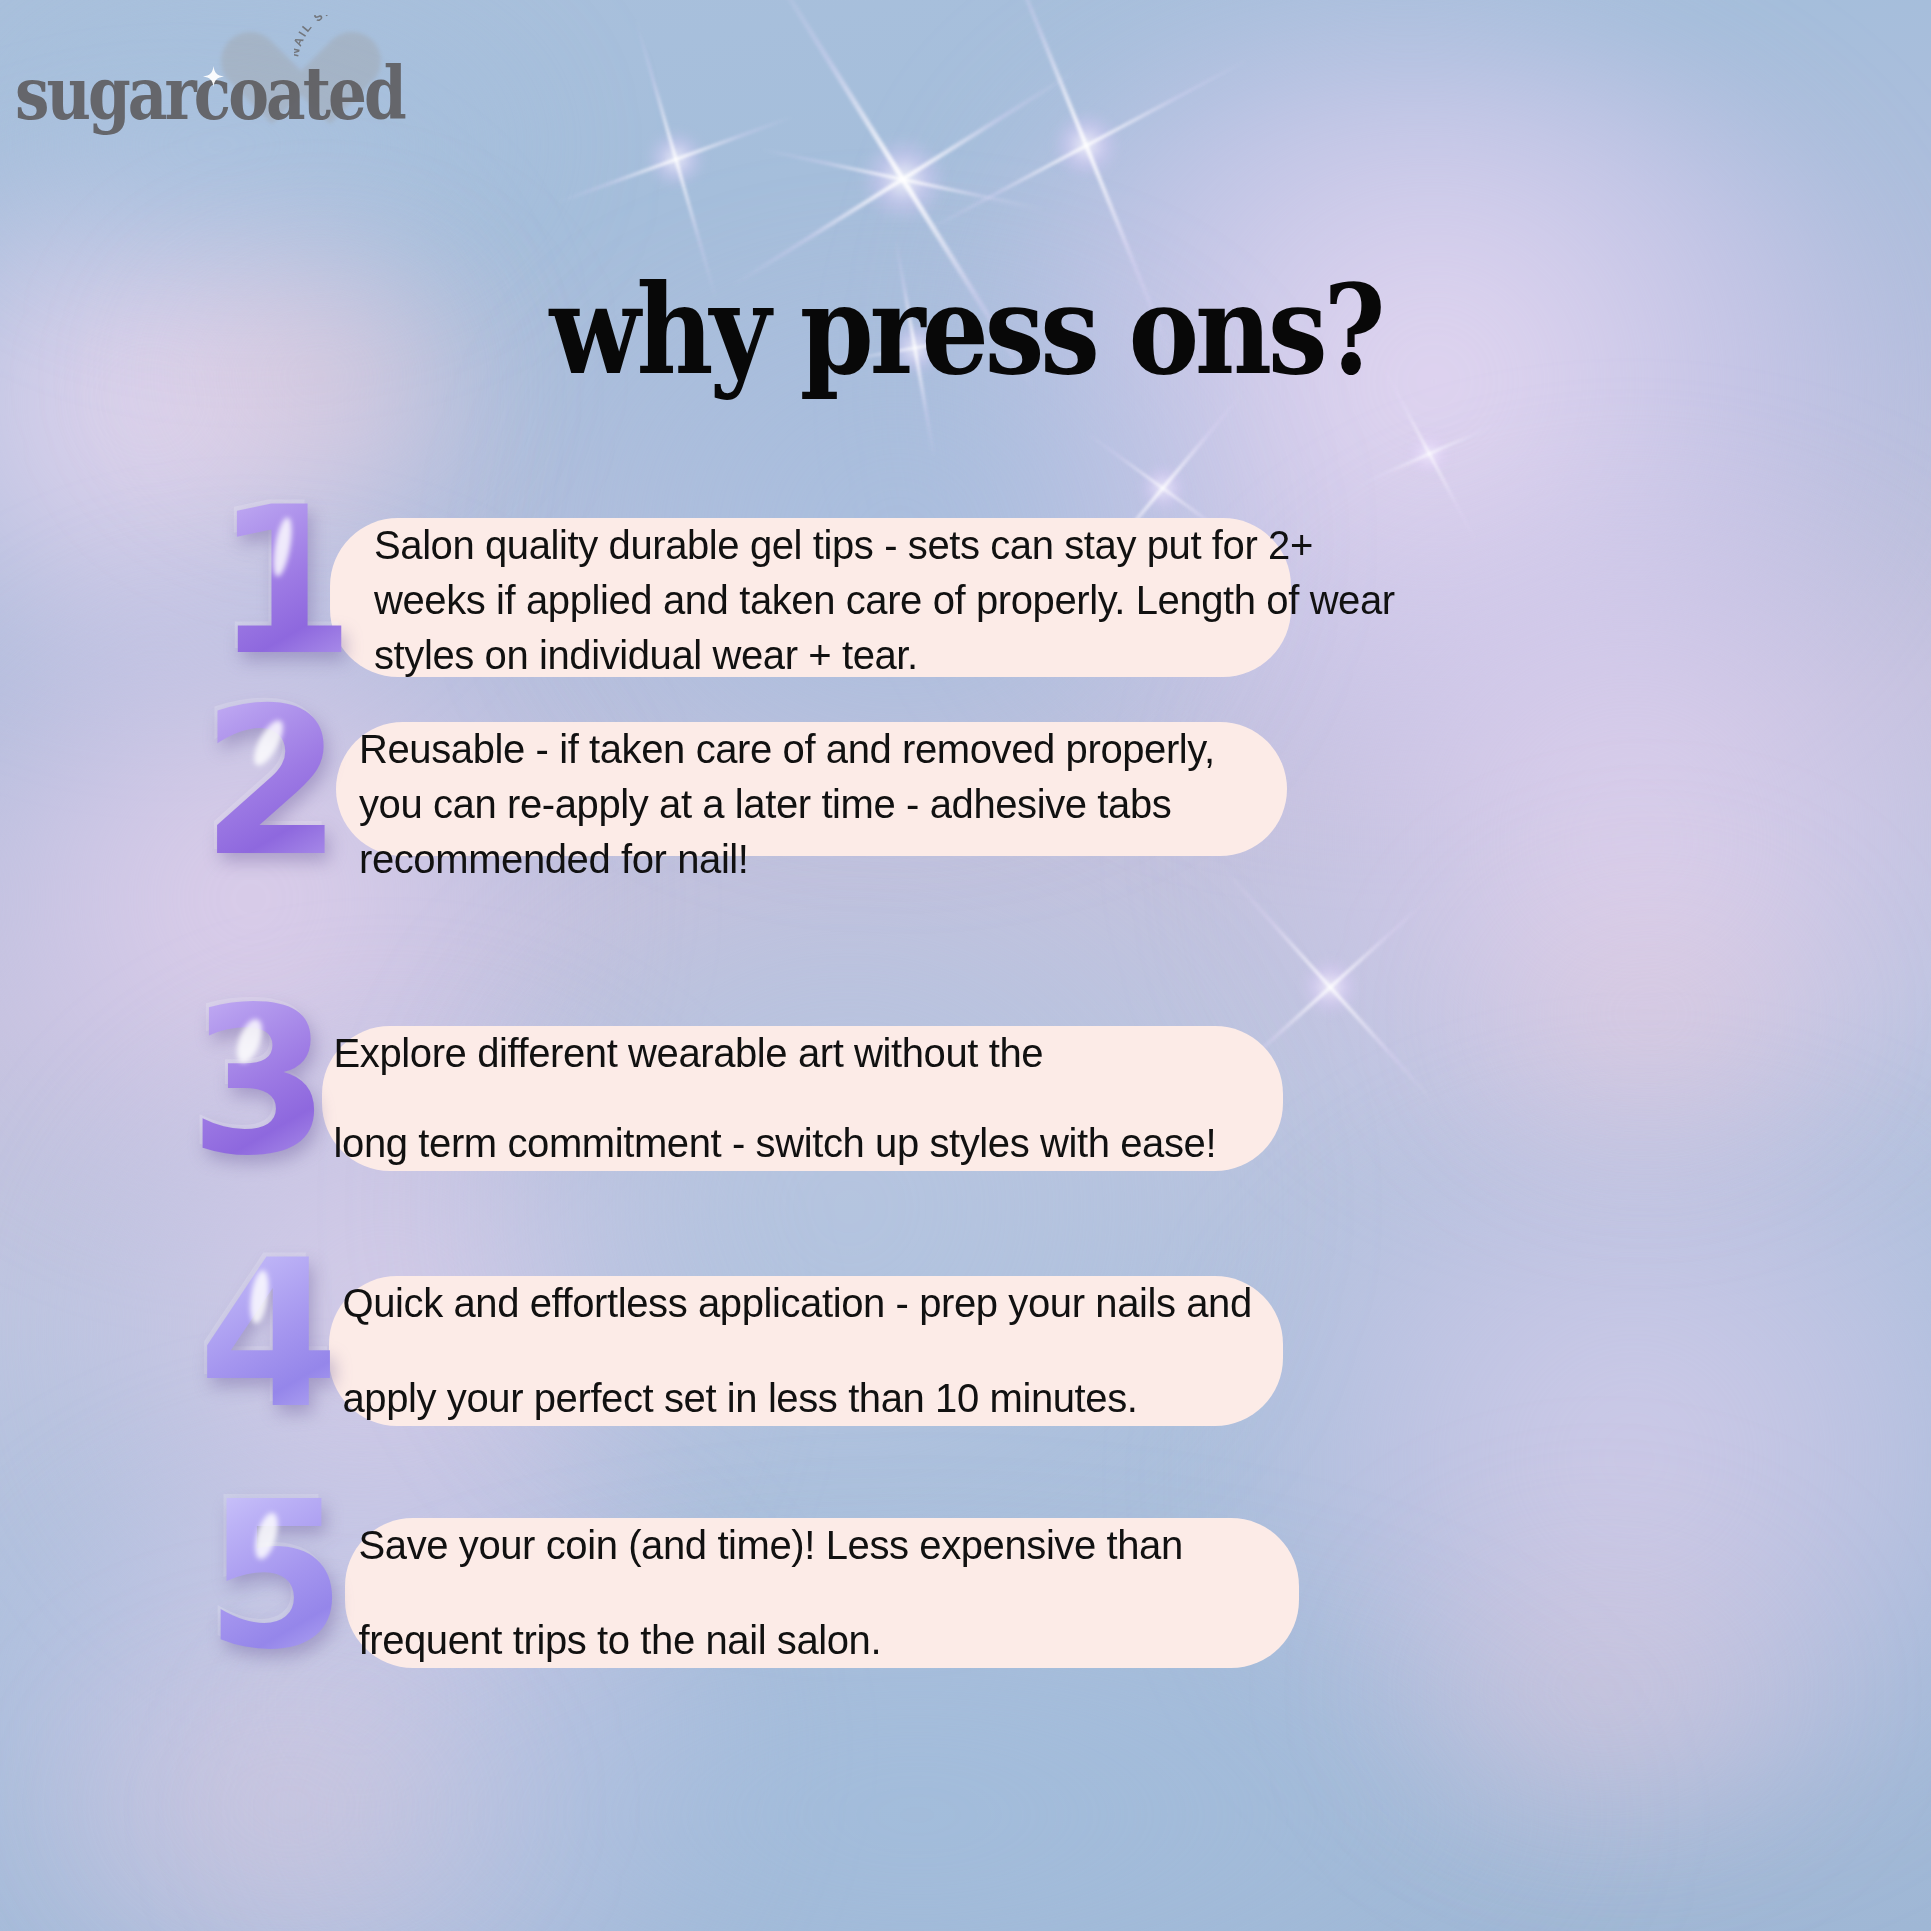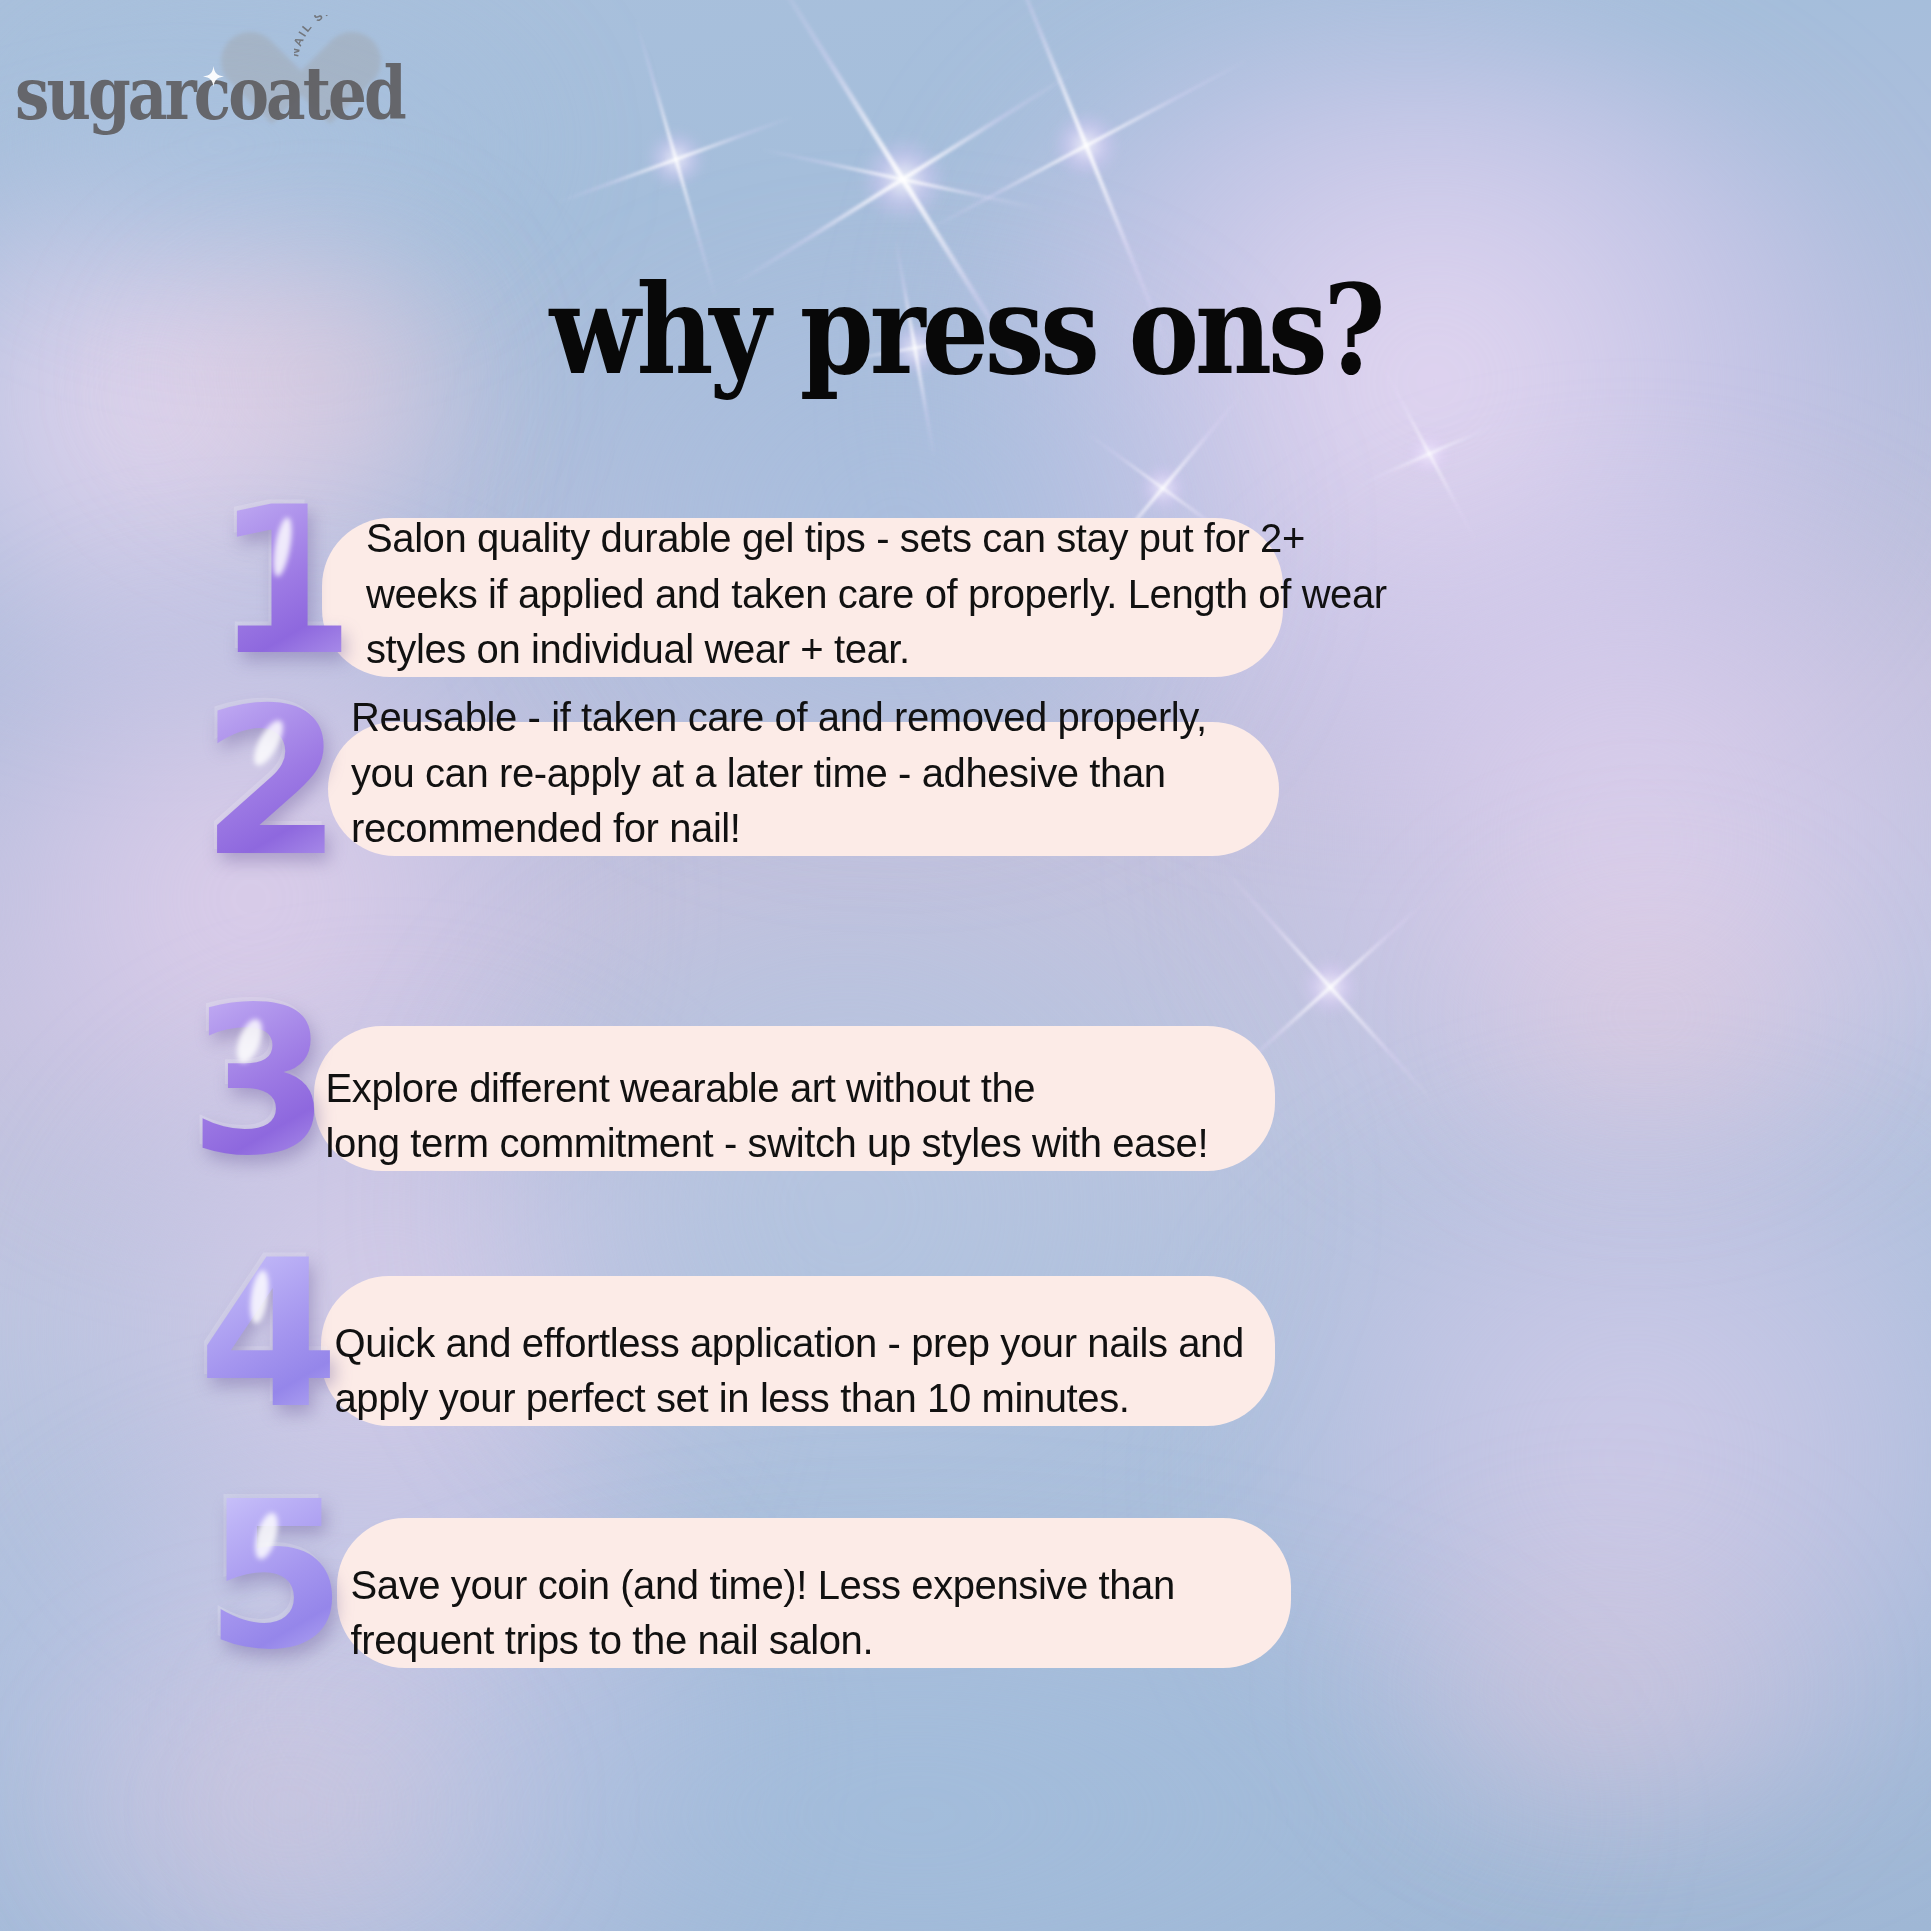--- a/index.html
+++ b/index.html
@@ -132,21 +132,22 @@
     width: 1931px; height: 1931px;
   }
   .row { position: absolute; }
   .card {
     position: absolute;
     background: #fcebe7;
     border-radius: 68px;
     box-sizing: border-box;
     display: flex;
     flex-direction: column;
-    justify-content: flex-end;
+    justify-content: space-between;
+    margin-left: 8px;
   }
   .card p {
     margin: 0;
     color: #111;
     font-family: "Liberation Sans", sans-serif;
     font-weight: 300;
     font-size: 40px;
     line-height: 1.38;
     letter-spacing: -0.4px;
     white-space: nowrap;
@@ -287,21 +288,21 @@
         <p>weeks if applied and taken care of properly. Length of wear</p>
         <p>styles on individual wear + tear.</p>
       </div>
     </div>
 
     <div class="row">
       <div class="balloon" style="left: 201px; top: 682px; font-size: 203px;">2</div>
       <div class="gloss" style="left: 259px; top: 718px; width: 19.3px; height: 50px; transform: rotate(28deg);"></div>
       <div class="card" style="left: 328px; top: 722px; width: 951px; height: 134px; padding: 0px 23px;">
         <p>Reusable - if taken care of and removed properly,</p>
-        <p>you can re-apply at a later time -  adhesive than</p>
+        <p>you can re-apply at a later time -  adhesive tabs</p>
         <p>recommended for nail!</p>
       </div>
     </div>
 
     <div class="row">
       <div class="balloon" style="left: 189px; top: 981px; font-size: 203px;">3</div>
       <div class="gloss" style="left: 239px; top: 1018px; width: 21px; height: 46px; transform: rotate(20deg);"></div>
       <div class="card" style="left: 314px; top: 1026px; width: 961px; height: 145px; padding: 0px 11.6px;">
         <p>Explore different wearable art without the</p>
         <p>long term commitment - switch up styles with ease!</p>

